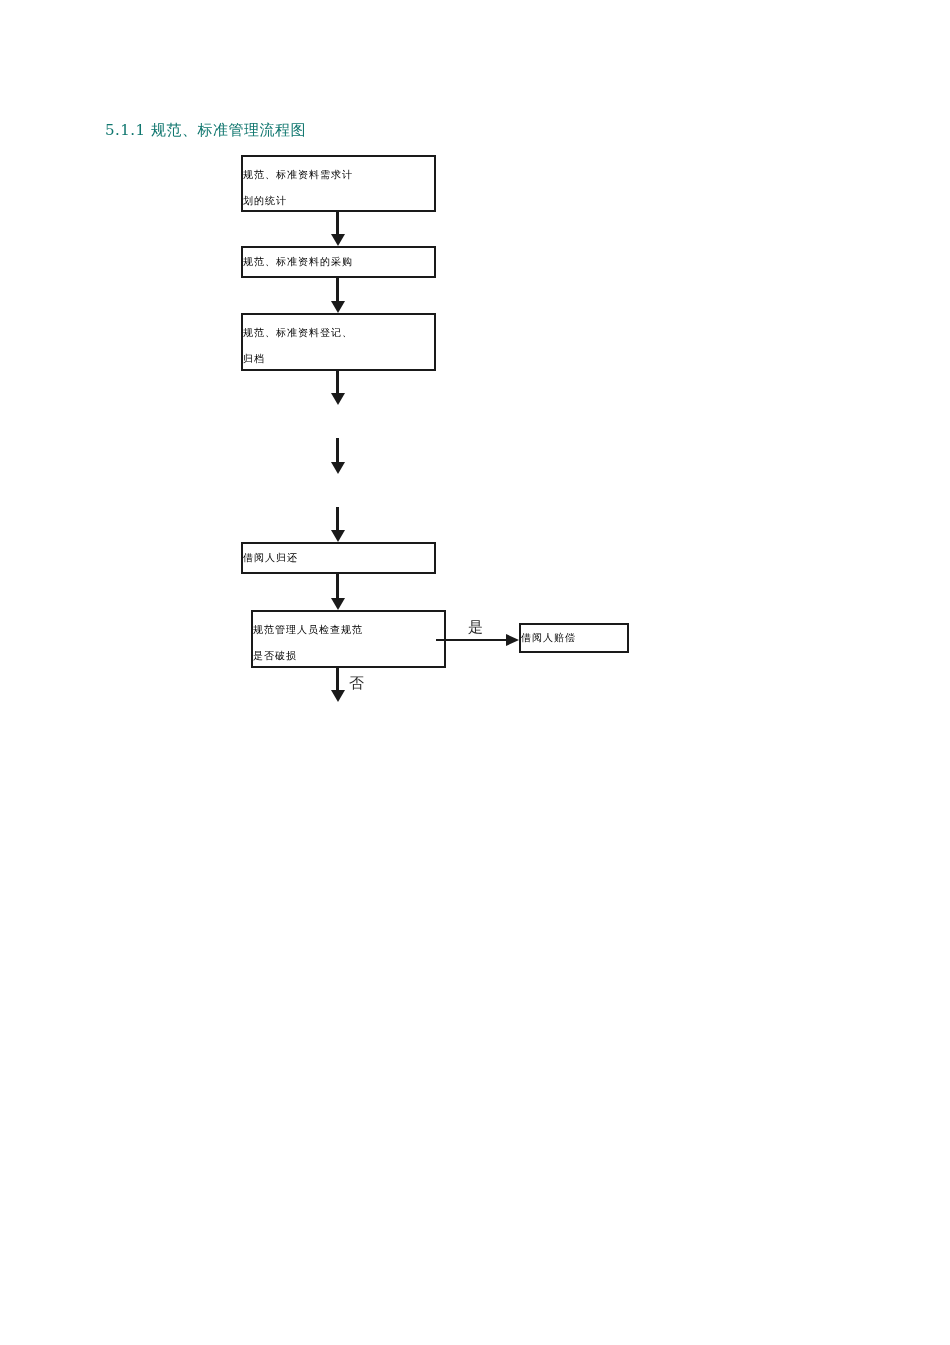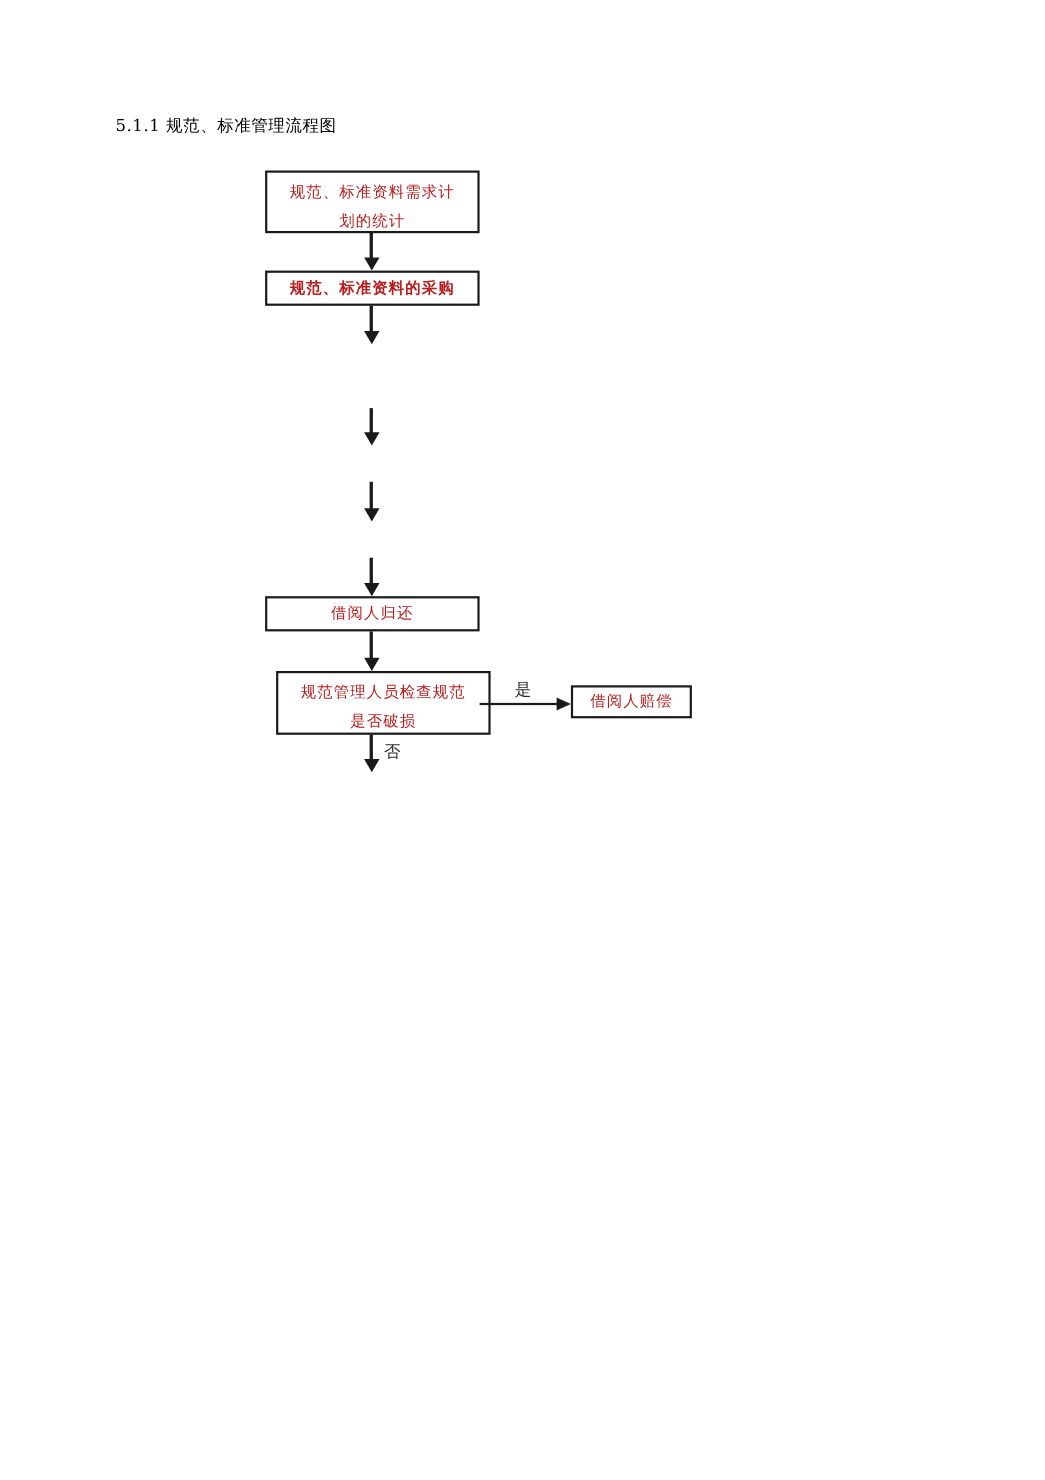--- a/index.html
+++ b/index.html
@@ -8,35 +8,34 @@
     width: 950px;
     height: 1345px;
     background: #ffffff;
     font-family: "DejaVu Serif", "Liberation Serif", serif;
     color: #1f1f1f;
     overflow: hidden;
   }
   .doc-title {
     position: absolute;
     left: 105px;
-    top: 105px;
+    top: 121px;
     font-size: 15px;
     letter-spacing: 0.5px;
-    color: #000000;
+    color: #0f766e;
     white-space: nowrap;
   }
   .node {
     position: absolute;
     box-sizing: border-box;
     border: 2px solid #1a1a1a;
     background: #ffffff;
-    text-align: center;
-    font-size: 14px;
+    font-size: 10px;
     letter-spacing: 1px;
-    color: #b91c1c;
+    color: #000000;
     white-space: pre-line;
     overflow: hidden;
   }
   .node.tall { line-height: 26px; padding-top: 5px; }
   .node.short { line-height: 28px; }
   .vstem {
     position: absolute;
     width: 3px;
     background: #1a1a1a;
   }
@@ -68,22 +67,24 @@
 </head>
 <body>
 
 <div class="page">
 
   <div class="doc-title">5.1.1 规范、标准管理流程图</div>
 
   <div class="node tall" style="left:241px; top:155px; width:195px; height:57px;">规范、标准资料需求计
 划的统计</div>
 
-  <div class="node short" style="left:241px; top:246px; width:195px; height:32px;font-weight:bold;">规范、标准资料的采购</div>
+  <div class="node short" style="left:241px; top:246px; width:195px; height:32px;">规范、标准资料的采购</div>
 
+  <div class="node tall" style="left:241px; top:313px; width:195px; height:58px;">规范、标准资料登记、
+归档</div>
 
 
 
   <div class="node short" style="left:241px; top:542px; width:195px; height:32px;">借阅人归还</div>
 
   <div class="node tall" style="left:241px; top:610px; width:195px; height:58px;margin-left:10px;">规范管理人员检查规范
 是否破损</div>
 
   <div class="node short" style="left:519px; top:623px; width:110px; height:30px; line-height:26px;">借阅人赔偿</div>
 

